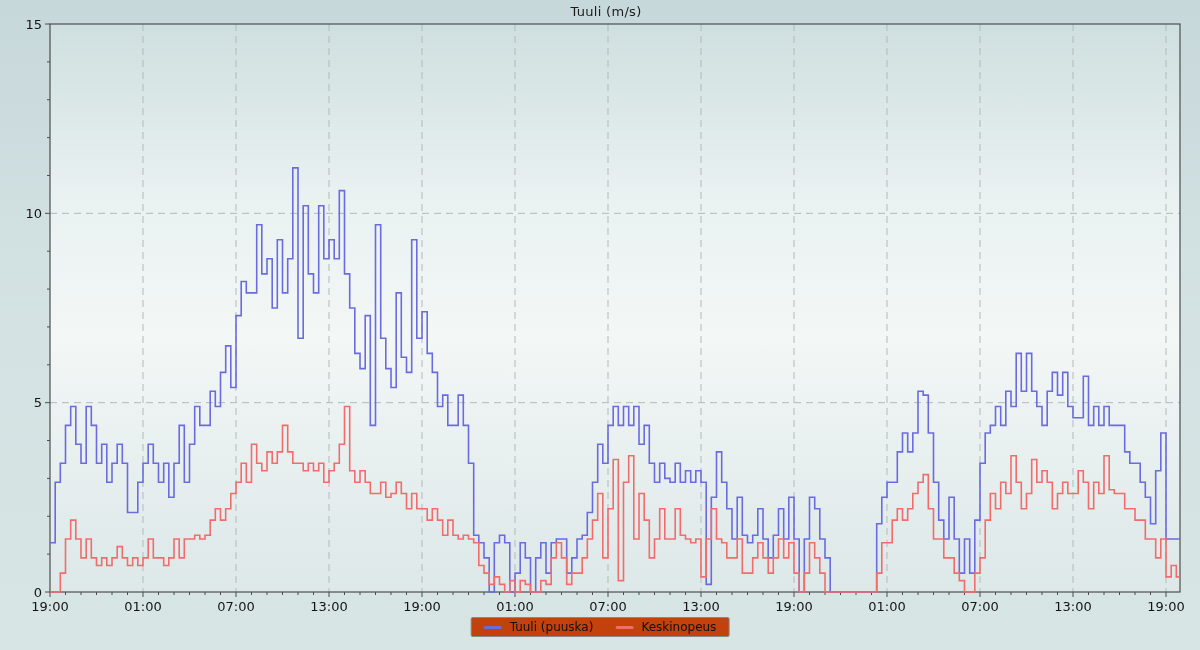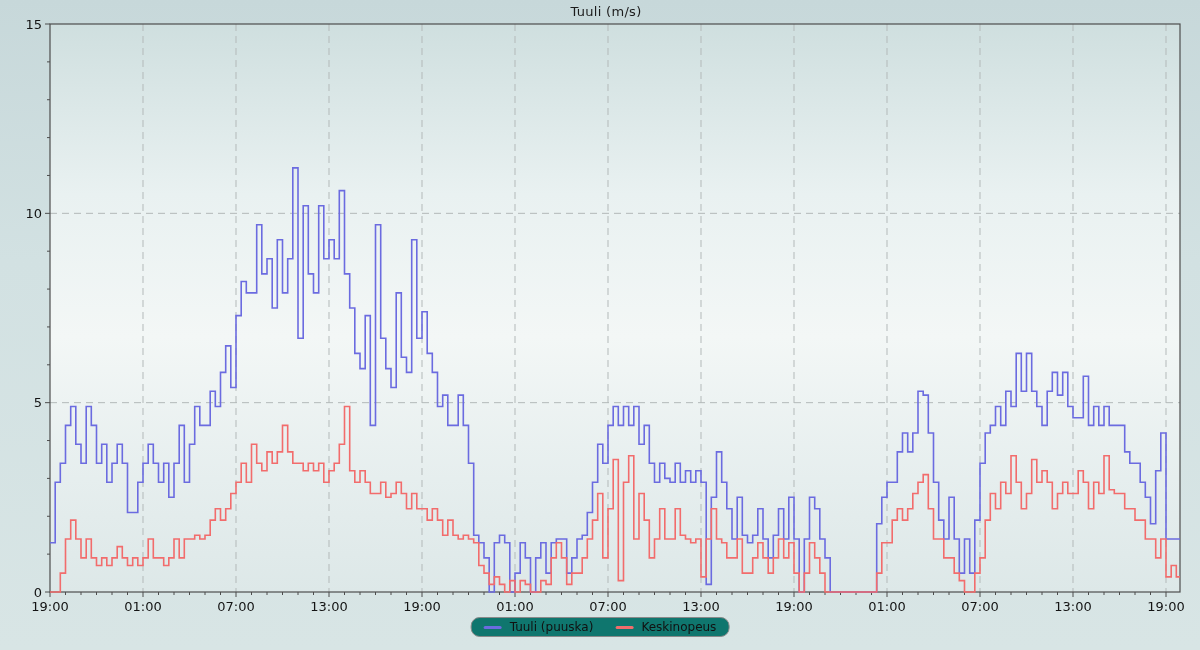--- a/index.html
+++ b/index.html
@@ -10,21 +10,21 @@
     position:relative;overflow:hidden;
   }
   #chart-wrap{position:absolute;left:0;top:0;width:1200px;height:650px;}
   #chart-title{
     position:absolute;left:6px;top:4px;width:1200px;text-align:center;
     font-size:13px;color:#1c1c1c;letter-spacing:.3px;
   }
   #chart{position:absolute;left:0;top:0;}
   #legend{
     position:absolute;left:50%;top:617px;transform:translateX(-50%);
-    background:#0f766e;border:1px solid #898989;border-radius:9px;
+    background:#c2410c;border:1px solid #898989;border-radius:2px;
     padding:2px 12px;display:flex;align-items:center;gap:22px;
     font-size:12px;color:#111;white-space:nowrap;
   }
   .legend-item{display:flex;align-items:center;gap:8px;}
   .swatch{display:inline-block;width:18px;height:3px;border-radius:1.5px;}
 </style>
 </head>
 <body>
 
 <div id="chart-wrap">

